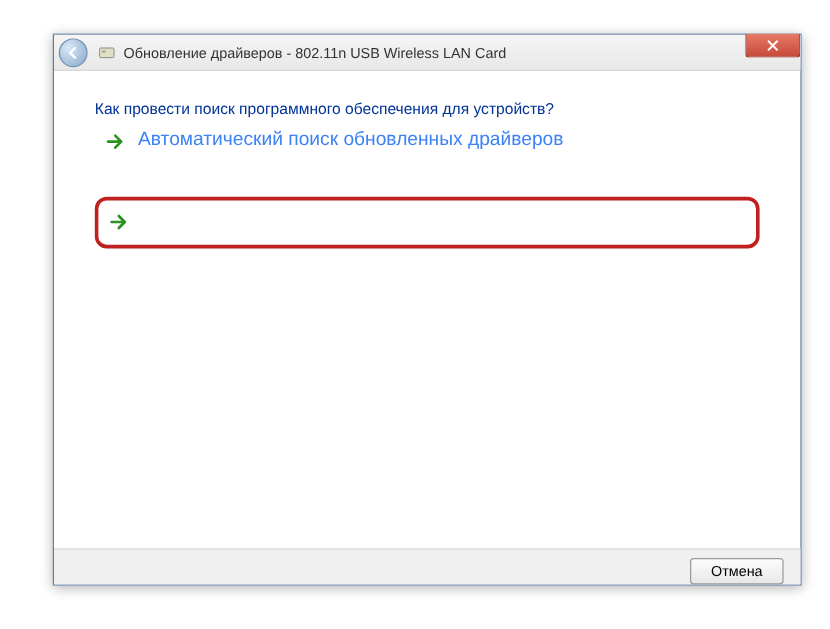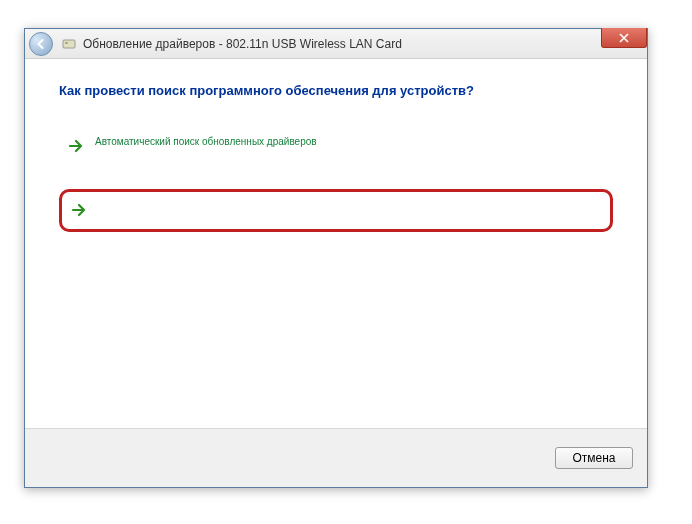--- a/index.html
+++ b/index.html
@@ -5,21 +5,21 @@
     * { box-sizing: border-box; margin: 0; padding: 0; }
     body {
       font-family: "Segoe UI", Tahoma, sans-serif;
       background: #fff;
       width: 692px;
       height: 524px;
       position: relative;
     }
     .window {
       position: absolute;
-      left: 24px;
+      left: 44px;
       top: 28px;
       width: 624px;
       height: 460px;
       background: #fff;
       border: 1px solid #5a7ca0;
       box-shadow: 0 2px 10px rgba(0,0,0,0.3);
     }
     .titlebar {
       height: 30px;
       background: linear-gradient(to bottom, #f5f5f5, #e8e8e8);
@@ -68,22 +68,21 @@
       justify-content: center;
       cursor: pointer;
     }
     .close-btn svg { width: 10px; height: 10px; }
     .content {
       padding: 24px 34px 0 34px;
     }
     .heading {
       color: #003399;
       font-size: 13px;
-      font-weight: bold;
-      margin-bottom: 28px;
+      font-weight: normal;
     }
     .option {
       display: flex;
       align-items: flex-start;
       padding: 10px 8px 12px 8px;
       margin-bottom: 22px;
       cursor: pointer;
     }
     .option-highlight {
       border: 3px solid #c02020;
@@ -93,39 +92,39 @@
     .arrow-icon {
       width: 18px;
       height: 18px;
       margin-right: 10px;
       margin-top: 1px;
       flex-shrink: 0;
     }
     .arrow-icon svg { width: 18px; height: 18px; }
     .option-body { flex: 1; }
     .option-title {
-      color: #15803d;
-      font-size: 10px;
+      color: #3b82f6;
+      font-size: 16px;
       margin-bottom: 4px;
     }
     .option-desc {
       color: #555;
       font-size: 11.5px;
       line-height: 1.5;
     }
     .footer {
       position: absolute;
       bottom: 0;
       left: 0;
       right: 0;
-      height: 59px;
+      height: 30px;
       background: #f0f0f0;
       border-top: 1px solid #d8d8d8;
       display: flex;
-      align-items: center;
+      align-items: flex-end;
       justify-content: flex-end;
       padding: 0 14px;
     }
     .cancel-btn {
       min-width: 78px;
       height: 22px;
       font-size: 12px;
       background: linear-gradient(to bottom, #fcfcfc, #e8e8e8);
       border: 1px solid #9a9a9a;
       border-radius: 3px;

